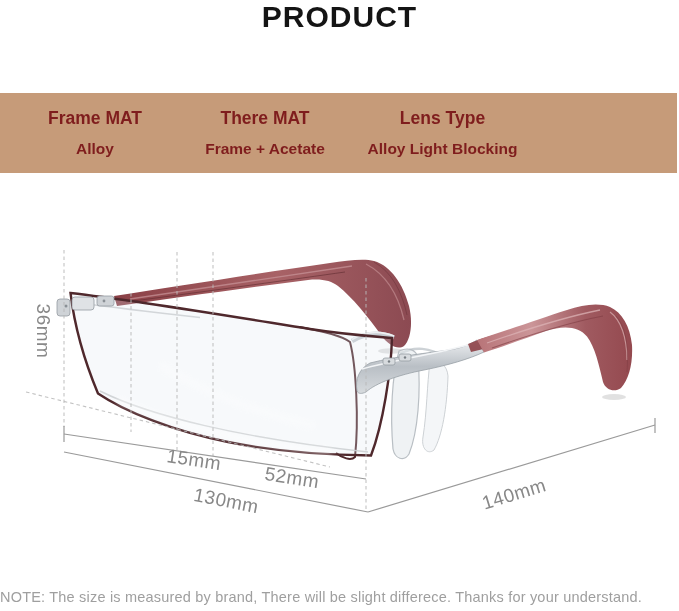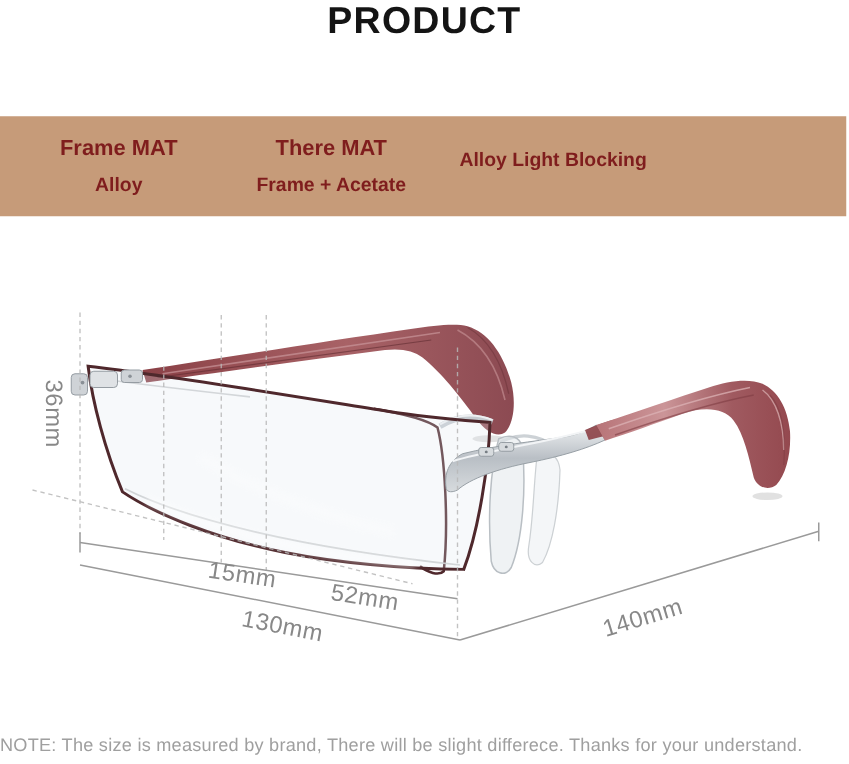--- a/index.html
+++ b/index.html
@@ -29,20 +29,21 @@
   <div class="spec-band">
     <div class="spec-col">
       <span class="spec-header">Frame MAT</span>
       <span class="spec-value">Alloy</span>
     </div>
     <div class="spec-col">
       <span class="spec-header">There MAT</span>
       <span class="spec-value">Frame + Acetate</span>
     </div>
     <div class="spec-col">
+      <span class="spec-header">Lens Type</span>
       <span class="spec-value">Alloy Light Blocking</span>
     </div>
   </div>
 
   <svg class="figure-svg" width="679" height="611" viewBox="0 0 679 611">
     <defs>
       <linearGradient id="silverGrad" x1="0" y1="0" x2="0" y2="1">
         <stop offset="0" stop-color="#eef0f2"></stop>
           <stop offset="0.5" stop-color="#b9bfc5"></stop>
           <stop offset="1" stop-color="#d7dbde"></stop>

